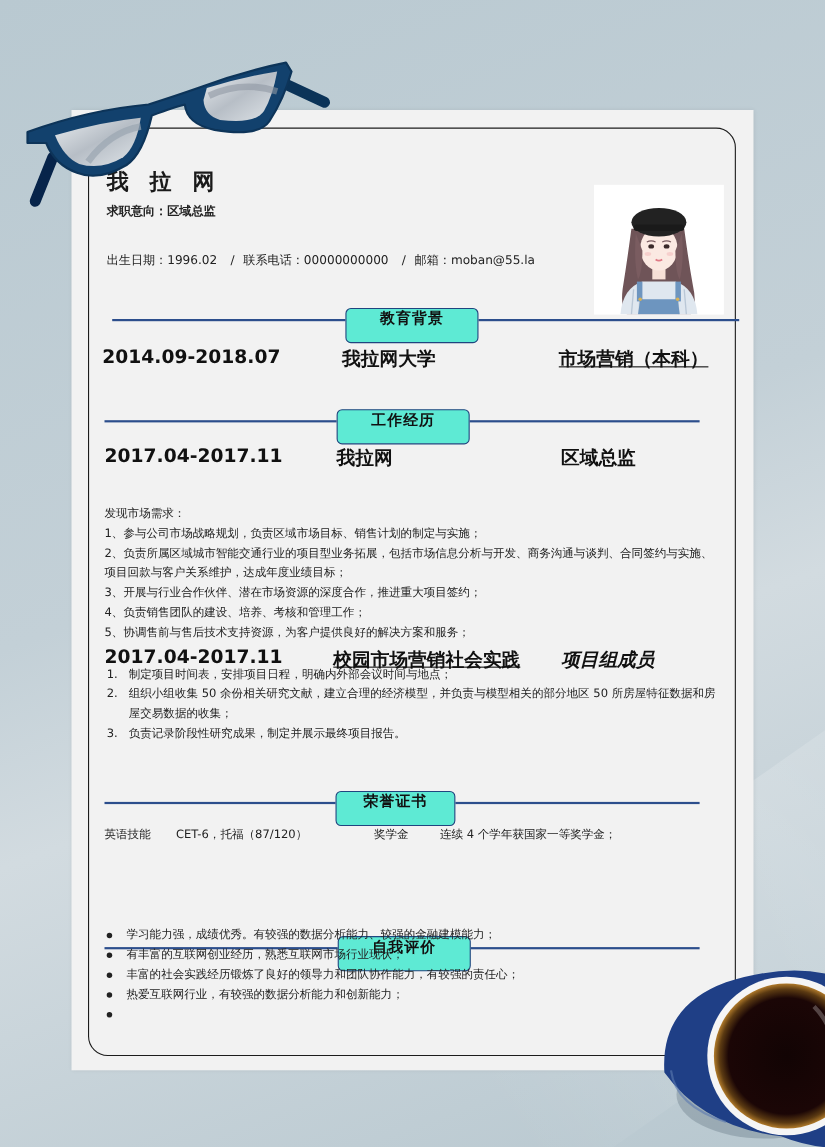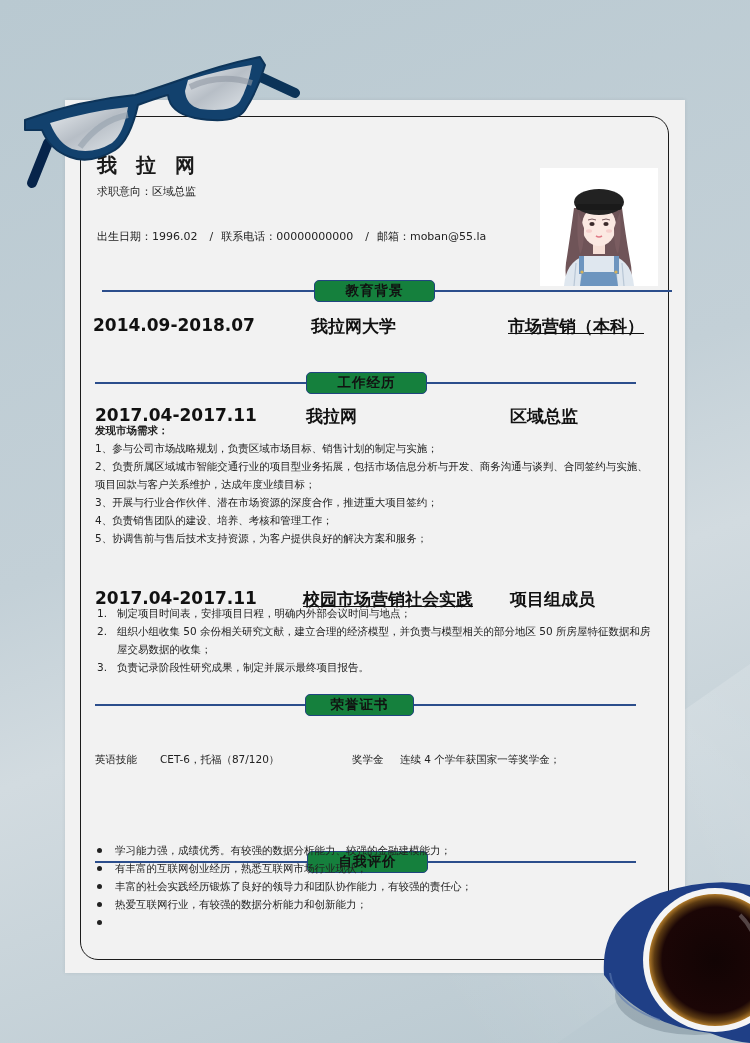--- a/index.html
+++ b/index.html
@@ -22,47 +22,47 @@
   }
   .frame {
     position: absolute; left: 15px; top: 16px; width: 589px; height: 844px;
     border: 1.6px solid #1c1c1c; border-radius: 18px;
   }
   .name {
     position: absolute; left: 32px; top: 52px;
     font-size: 20px; font-weight: bold; letter-spacing: 6px; color: #1a1a1a;
   }
   .intent {
-    position: absolute; left: 32px; top: 84px; font-size: 11px; color: #222;
+    position: absolute; left: 32px; top: 84px; font-size: 11px; color: #222; font-weight: bold;
   }
   .contact {
     position: absolute; left: 32px; top: 129px; font-size: 11px; color: #222; white-space: nowrap;
   }
   .contact span.sep { margin: 0 8px 0 12px; }
   .photo {
     position: absolute; left: 475px; top: 68px; width: 118px; height: 118px;
     background: #fff; overflow: hidden;
   }
   .section-head { position: absolute; height: 22px; }
   .section-head .line {
     position: absolute; top: 10px; height: 2px; background: #2c4e8c;
   }
   .section-head .box {
-    position: absolute; top: 0; height: 22px; border: 1.6px solid #20457f; border-radius: 5px;
-    background: #15803d; text-align: center; font-size: 13.5px; font-weight: bold; line-height: 19px; color: #111;
+    position: absolute; top: 0; height: 32px; border: 1.6px solid #20457f; border-radius: 5px;
+    background: #5eead4; text-align: center; font-size: 13.5px; font-weight: bold; line-height: 19px; color: #111;
     letter-spacing: 1px;
   }
   .row3 {
     position: absolute; font-size: 17px; font-weight: bold; color: #111; white-space: nowrap;
   }
   .row3 .c { position: absolute; top: 0; }
   .txt {
     position: absolute; font-size: 10.5px; line-height: 18px; color: #222;
   }
-  .txt .b { font-weight: bold; }
+  .txt .b { font-weight: normal; margin-top: 37px; }
   .olist .item { position: relative; padding-left: 22px; }
   .olist .num { position: absolute; left: 2px; top: 0; }
   .blist .item { position: relative; padding-left: 20px; }
   .blist .dot {
     position: absolute; left: 2px; top: 7px; width: 5px; height: 5px; border-radius: 50%; background: #222;
   }
   .glasses { position: absolute; left: 20px; top: 25px; }
   .cup { position: absolute; left: 600px; top: 855px; }
 </style>
 </head>
@@ -145,37 +145,37 @@
     <div class="b">发现市场需求：</div>
     <div>1、参与公司市场战略规划，负责区域市场目标、销售计划的制定与实施；</div>
     <div>2、负责所属区域城市智能交通行业的项目型业务拓展，包括市场信息分析与开发、商务沟通与谈判、合同签约与实施、项目回款与客户关系维护，达成年度业绩目标；</div>
     <div>3、开展与行业合作伙伴、潜在市场资源的深度合作，推进重大项目签约；</div>
     <div>4、负责销售团队的建设、培养、考核和管理工作；</div>
     <div>5、协调售前与售后技术支持资源，为客户提供良好的解决方案和服务；</div>
   </div>
   <div class="row3" style="left:30px; top:488px; width:560px; height:16px;">
     <span class="c" style="left:0;">2017.04-2017.11</span>
     <span class="c" style="left:208px;text-decoration:underline;">校园市场营销社会实践</span>
-    <span class="c" style="left:415px;">项目组成员</span>
+    <span class="c" style="left:415px;font-style:italic;">项目组成员</span>
   </div>
   <div class="txt olist" style="left:30px; top:504px; width:560px;">
     <div class="item"><span class="num">1.</span><span>制定项目时间表，安排项目日程，明确内外部会议时间与地点；</span></div>
     <div class="item"><span class="num">2.</span><span>组织小组收集 50 余份相关研究文献，建立合理的经济模型，并负责与模型相关的部分地区 50 所房屋特征数据和房屋交易数据的收集；</span></div>
     <div class="item"><span class="num">3.</span><span>负责记录阶段性研究成果，制定并展示最终项目报告。</span></div>
   </div>
 
-  <div class="section-head" style="left:30px; top:594px; width:541px;">
+  <div class="section-head" style="left:30px; top:619px; width:541px;">
     <div class="line" style="left:0; width:210px;"></div>
     <div class="box" style="left:210px; width:109px;">荣誉证书</div>
     <div class="line" style="left:319px; width:222px;"></div>
   </div>
   <div class="txt" style="left:30px; top:650px; width:560px; height:18px;">
     <span style="position:absolute; left:0;">英语技能</span>
     <span style="position:absolute; left:65px;">CET-6，托福（87/120）</span>
-    <span style="position:absolute; left:257px;">奖学金</span>
+    <span style="position:absolute; left:245px;">奖学金</span>
     <span style="position:absolute; left:305px;">连续 4 个学年获国家一等奖学金；</span>
   </div>
 
   <div class="section-head" style="left:30px; top:711px; width:541px;margin-top:40px;">
     <div class="line" style="left:0; width:212px;"></div>
     <div class="box" style="left:212px; width:121px;">自我评价</div>
     <div class="line" style="left:333px; width:208px;"></div>
   </div>
   <div class="txt blist" style="left:30px; top:741px; width:540px;">
     <div class="item"><span class="dot"></span><span>学习能力强，成绩优秀。有较强的数据分析能力、较强的金融建模能力；</span></div>

